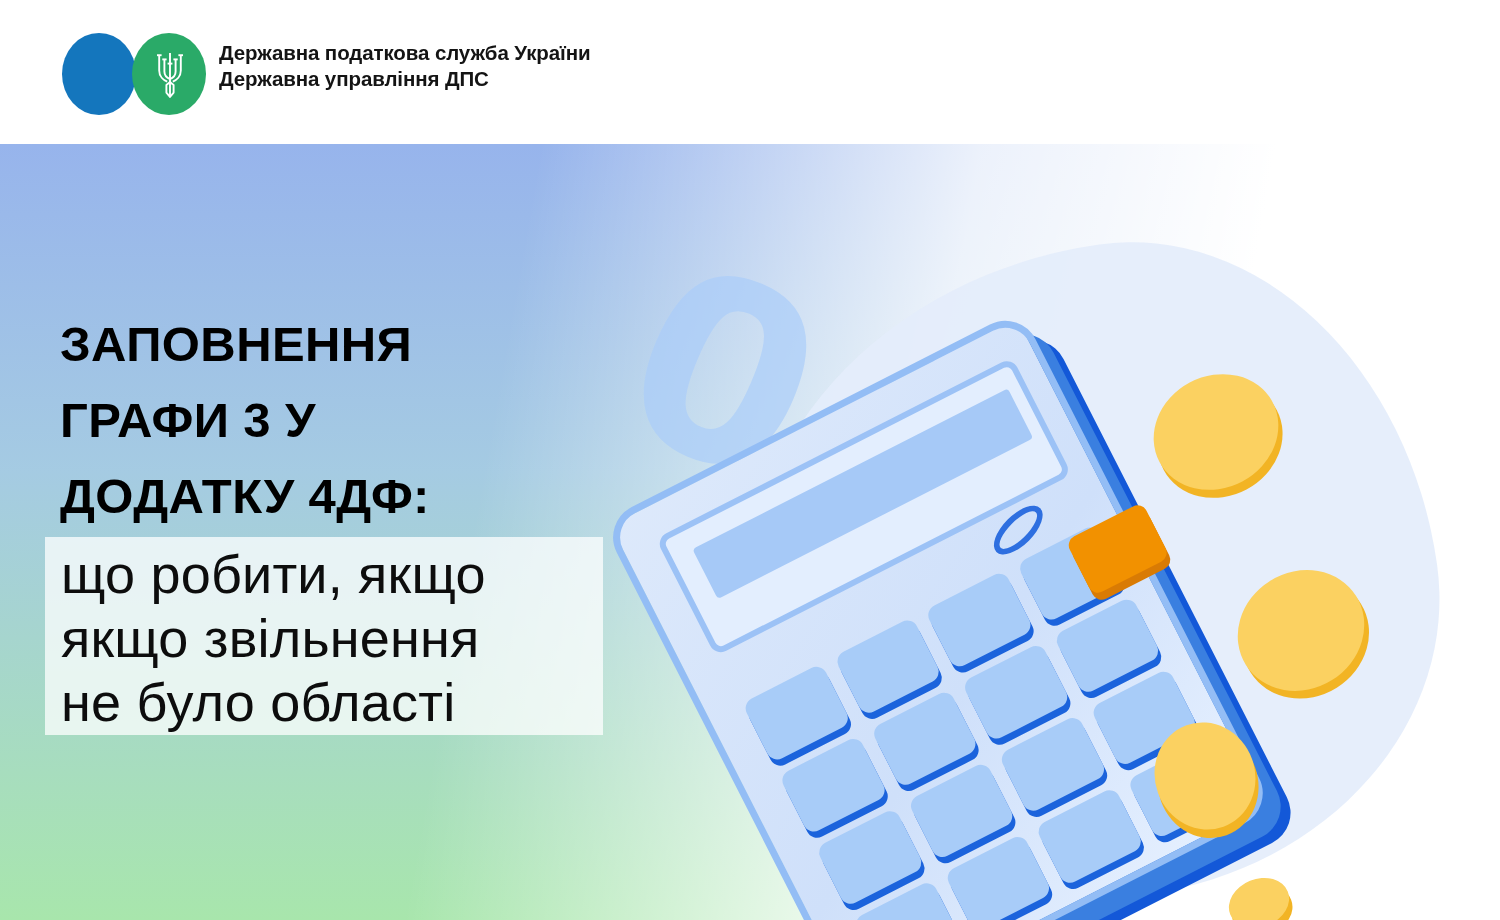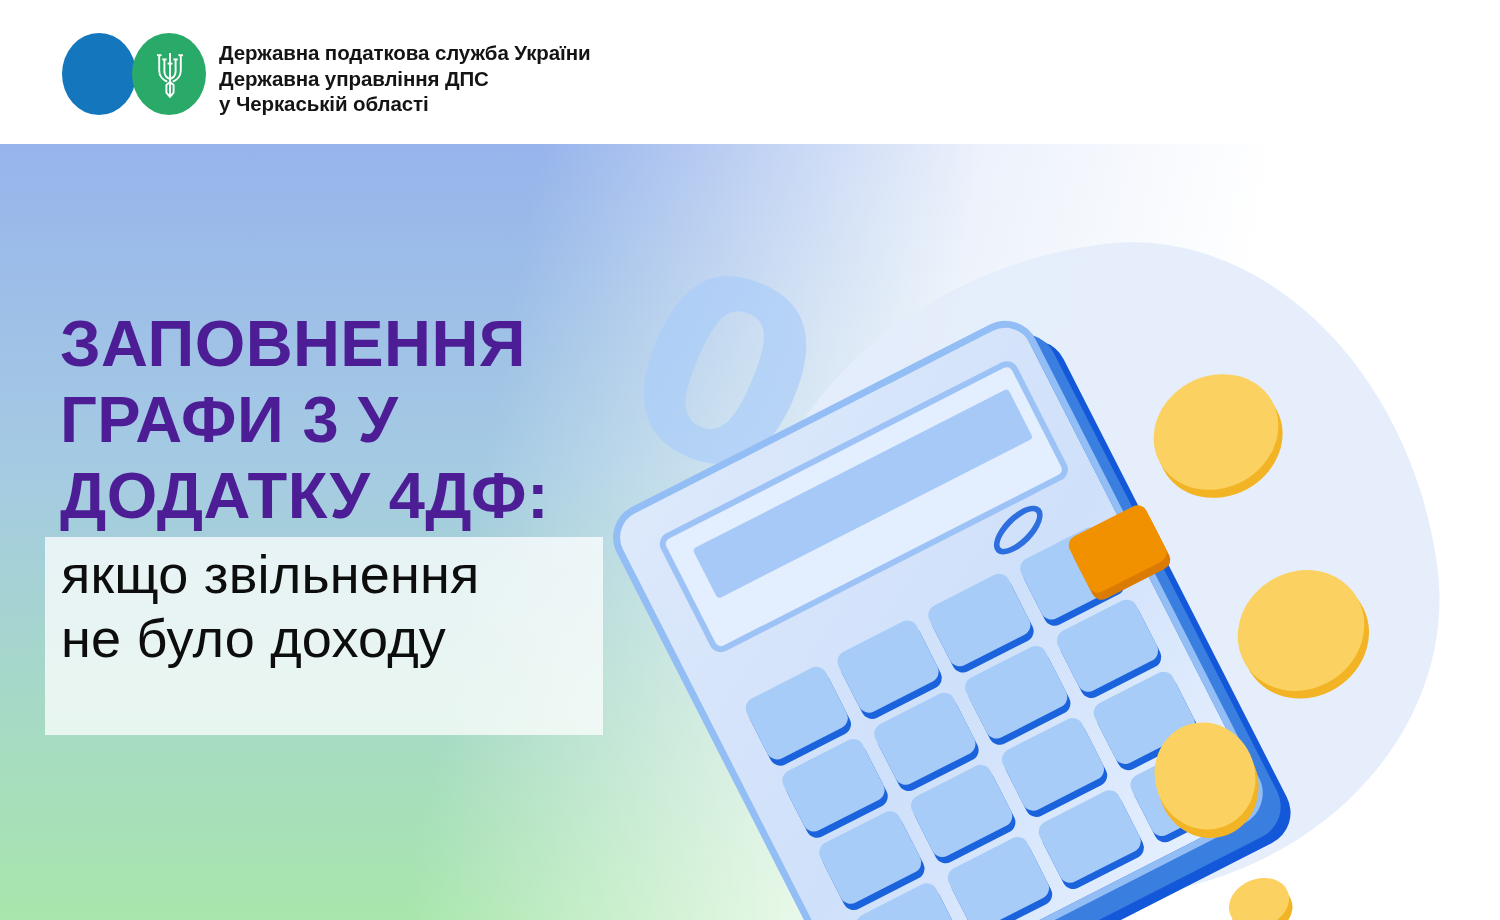--- a/index.html
+++ b/index.html
@@ -241,22 +241,22 @@
   #coin-right  { left: 1236px; top: 428px; width: 130px; height: 117px; transform: rotate(-32deg); }
   #coin-mid    { left: 1155px; top: 578px; width: 100px; height: 108px; transform: rotate(-20deg); }
   #coin-small  { left: 1228px; top: 735px; width: 62px; height: 48px; transform: rotate(-22deg); }
 
   
   .headline {
     position: absolute;
     left: 60px;
     top: 162px;
     width: 600px;
-    color: #4c1d95;
-    font-size: 65px;
+    color: #000000;
+    font-size: 49px;
     font-weight: bold;
     line-height: 76px;
     letter-spacing: 0.4px;
     z-index: 30;
   }
   .subpanel {
     position: absolute;
     left: 45px;
     top: 393px;
     width: 558px;
@@ -299,21 +299,20 @@
           <path d="M24.4 6.2 L29 6.2"></path>
           <path d="M8.3 10.4 L12.6 10.4"></path>
           <path d="M19.4 10.4 L23.7 10.4"></path>
           <path d="M13.6 14.6 L18.4 14.6"></path>
         </g>
       </svg>
     </div>
     <div class="org-title">
       <span class="line">Державна податкова служба України</span>
       <span class="line">Державна управління ДПС</span>
-      <span class="line">у Черкаській області</span>
     </div>
   </div>
 
   <div class="canvas">
 
     <div class="bg-base"></div>
     <div class="bg-white-right"></div>
     <div class="bg-blob"></div>
 
     <div class="percent-wm">%</div>
@@ -366,18 +365,19 @@
     </div>
 
     <div class="headline">
       <span class="line">ЗАПОВНЕННЯ</span>
       <span class="line">ГРАФИ 3 У</span>
       <span class="line">ДОДАТКУ 4ДФ:</span>
     </div>
 
     <div class="subpanel"></div>
     <div class="subtitle">
+      <span class="line">що робити, якщо</span>
       <span class="line">якщо звільнення</span>
-      <span class="line">не було доходу</span>
+      <span class="line">не було області</span>
     </div>
 
   </div>
 </div>
 
 </body></html>

